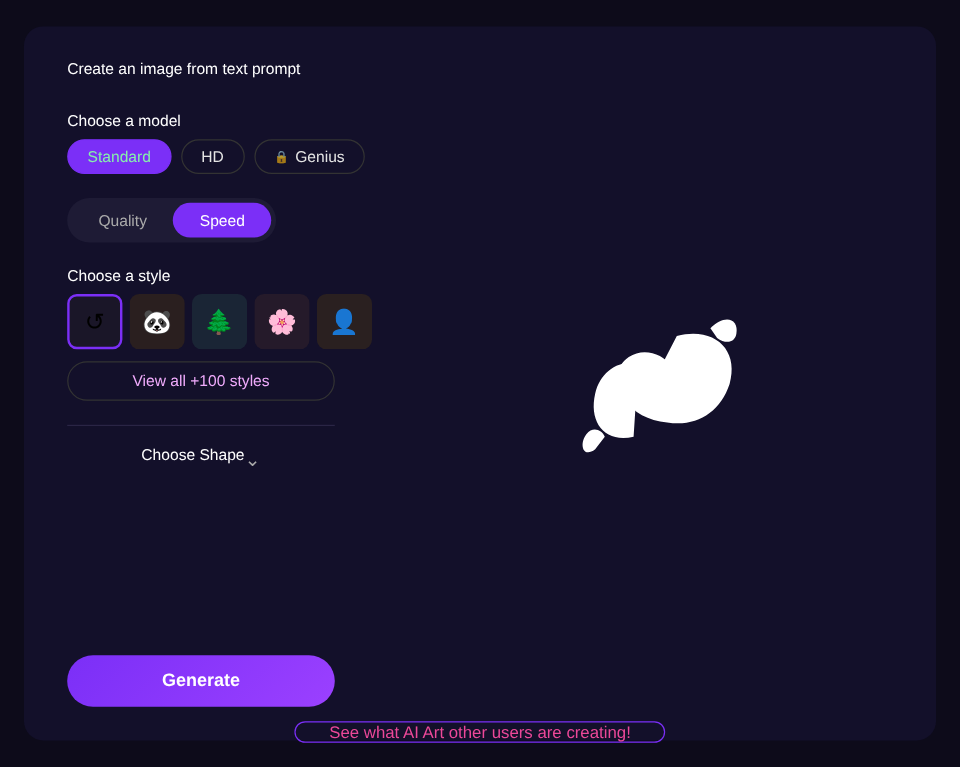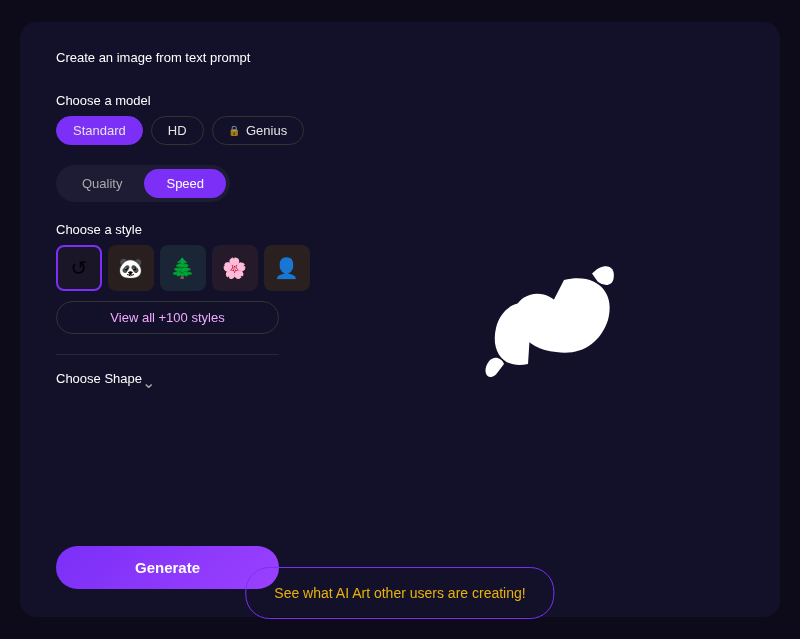--- a/index.html
+++ b/index.html
@@ -78,21 +78,21 @@
       font-weight: 500;
       cursor: pointer;
       border: 1.5px solid transparent;
       display: flex;
       align-items: center;
       gap: 5px;
     }
 
     .model-btn.active {
       background: #7b2ff7;
-      color: #e5e5e5;
+      color: #86efac;
       border-color: #7b2ff7;
     }
 
     .model-btn.inactive {
       background: transparent;
       color: #e5e5e5;
       border-color: #333;
     }
 
     .lock-icon {
@@ -183,21 +183,21 @@
     }
 
     
     .shape-section {
       border-top: 1px solid #2a2545;
       padding-top: 16px;
     }
 
     .shape-header {
       display: flex;
-      justify-content: flex-start;
+      justify-content: center;
       align-items: center;
       cursor: pointer;
     }
 
     .chevron-icon {
       color: #aaa;
       font-size: 16px;
     }
 
     
@@ -243,24 +243,24 @@
       transform: translateX(-50%);
       display: flex;
       align-items: center;
       justify-content: center;
     }
 
     .community-btn {
       background: transparent;
       border: 1.5px solid #7b2ff7;
       border-radius: 24px;
-      color: #eab308;
+      color: #ec4899;
       font-size: 14px;
       font-weight: 500;
-      padding: 17px 28px;
+      padding: 0 28px;
       cursor: pointer;
       white-space: nowrap;
     }
   </style>
 </head>
 <body>
 
 <div class="main-container">
 
   <div class="left-panel">

